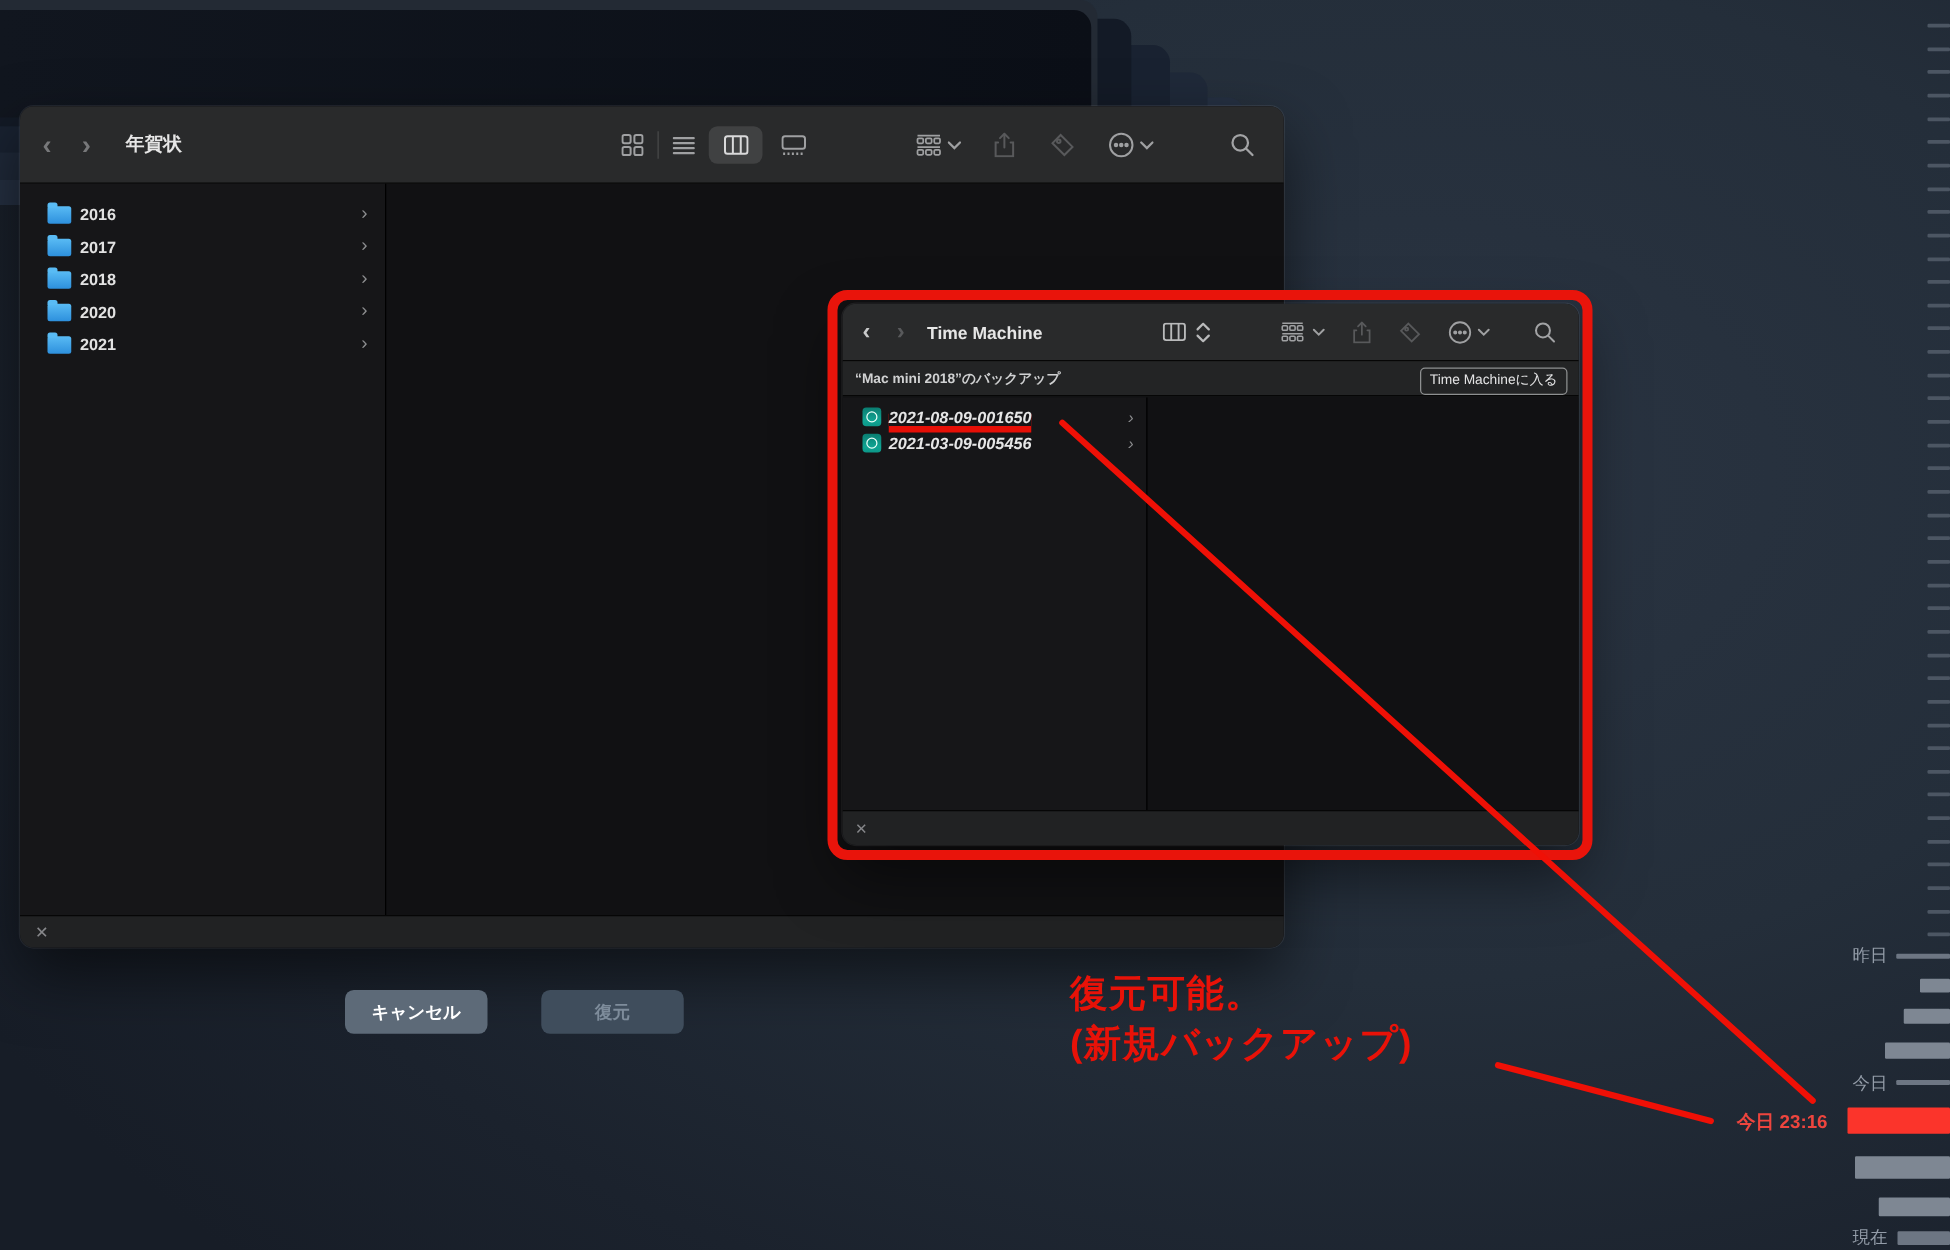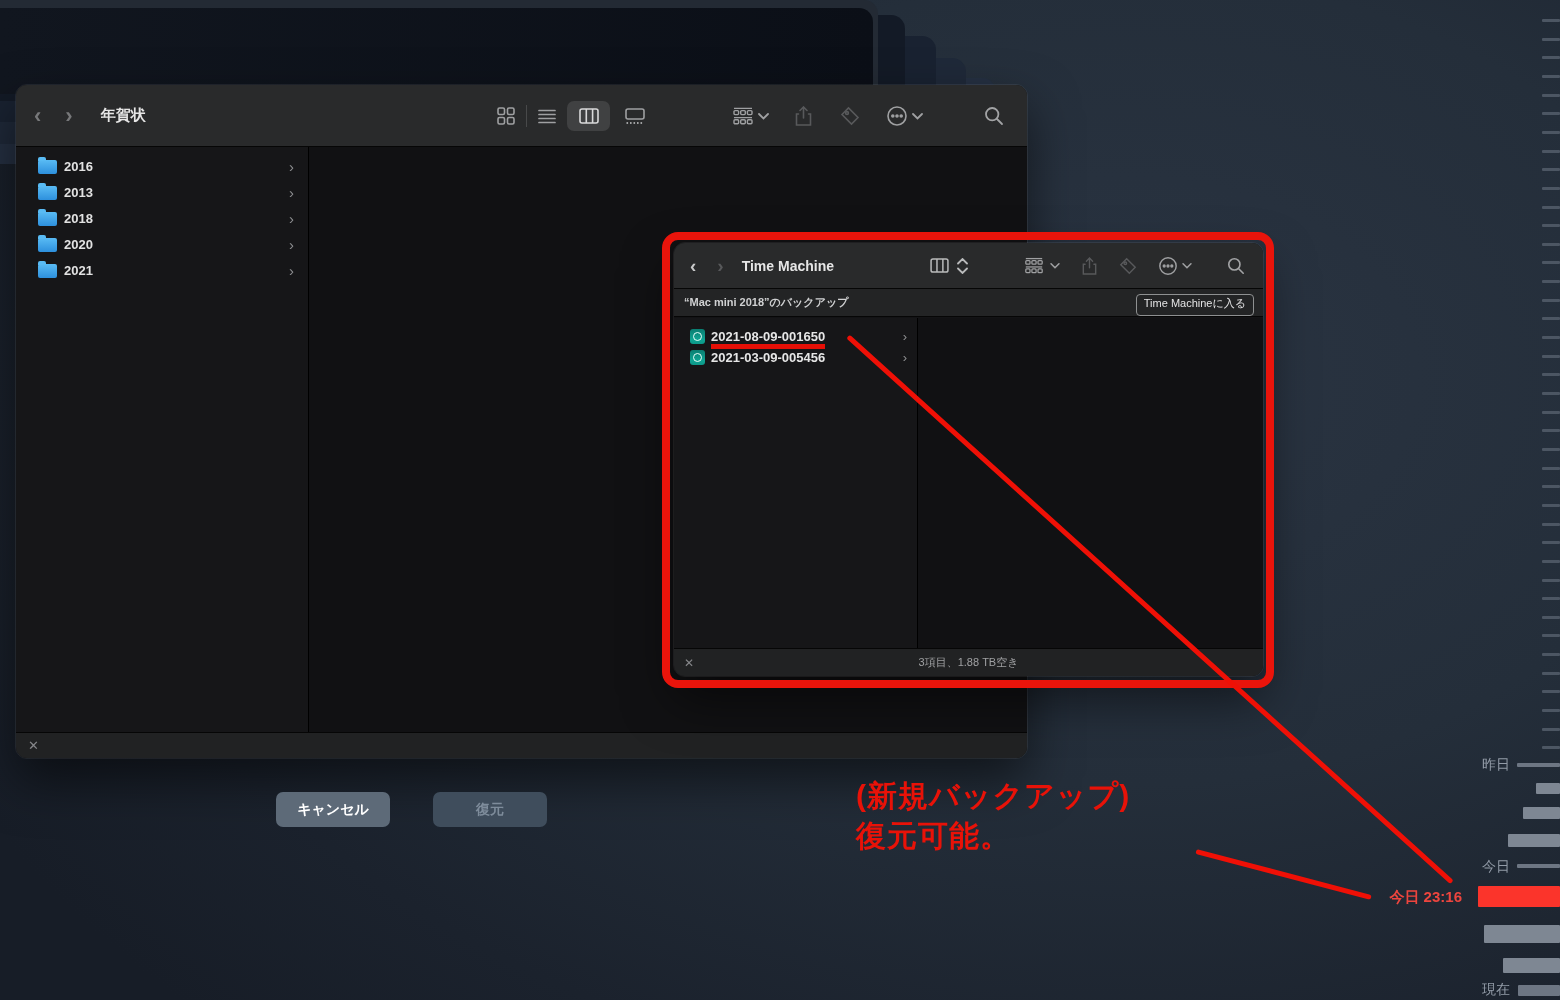--- a/index.html
+++ b/index.html
@@ -40,41 +40,41 @@
 
   svg.icon{display:block;}
   .chev-down{margin-left:4px;}
 
   
   #finder{left:16px;top:85px;width:1011px;height:673px;}
   #finder .toolbar{height:61px;padding:0 18px;}
   #finder .content{position:absolute;top:62px;bottom:25px;left:0;right:0;background:#111113;}
   #finder .pane-left{position:absolute;left:0;top:0;bottom:0;width:292px;background:#161618;}
   #finder .statusbar{height:25px;padding:0 12px;}
-  .folder-row{display:flex;align-items:center;height:26px;padding-left:22px;position:relative;}
+  .folder-row{display:flex;align-items:flex-end;height:26px;padding-left:22px;position:relative;}
   .folder-row .label{color:#e2e2e2;font-size:13px;margin-left:7px;font-weight:bold;}
   .folder-row .row-chev{position:absolute;right:14px;color:#8d8e90;font-size:15px;}
   .folder-icon{width:19px;height:14px;border-radius:2px;background:linear-gradient(180deg,#59bbf4 0%,#2d90dd 100%);position:relative;margin-top:2px;}
   .folder-icon::before{content:"";position:absolute;top:-3px;left:0;width:8px;height:4px;border-radius:2px 2px 0 0;background:#59bbf4;}
 
   
   .dlg-btn{position:absolute;width:114px;height:35px;border-radius:7px;display:flex;align-items:center;justify-content:center;font-size:14px;font-weight:bold;}
   #btn-cancel{left:276px;top:792px;background:#5d6a78;color:#fff;}
   #btn-restore{left:433px;top:792px;background:#3f4d5c;color:#7e8c9b;}
 
   
   #tmwin{left:674px;top:243px;width:589px;height:433px;}
   #tmwin .toolbar{height:45px;padding:0 16px;}
   #tmwin .pathbar{position:absolute;top:46px;left:0;right:0;height:28px;background:#232425;border-bottom:1px solid #060606;display:flex;align-items:center;padding:0 10px;box-sizing:border-box;}
   #tmwin .path-label{font-size:11px;font-weight:bold;color:#d0d1d2;}
   #tmwin .enter-btn{position:absolute;right:9px;top:5px;border:1px solid #8e9091;border-radius:4px;color:#e3e3e4;font-size:11px;padding:1px 7px 4px;background:transparent;}
   #tmwin .content{position:absolute;top:75px;bottom:27px;left:0;right:0;background:#111113;}
   #tmwin .pane-left{position:absolute;left:0;top:0;bottom:0;width:243px;background:#161618;padding-top:5px;}
   #tmwin .statusbar{height:27px;padding:0 10px;}
-  .backup-row{display:flex;align-items:flex-end;height:21px;padding-left:16px;position:relative;}
+  .backup-row{display:flex;align-items:center;height:21px;padding-left:16px;position:relative;font-style:italic;}
   .backup-row .label{color:#e6e6e6;font-size:13px;margin-left:6px;font-weight:bold;}
   .backup-row .row-chev{position:absolute;right:10px;color:#8d8e90;font-size:13px;}
   .backup-row .label.underlined{box-shadow:0 5px 0 0 #e60f06;}
   .tmdisk-icon{width:15px;height:15px;border-radius:3px;background:linear-gradient(180deg,#0a7d71 0%,#10a493 70%,#0c9788 100%);position:relative;flex:none;}
   .tmdisk-icon::before{content:"";position:absolute;left:3px;top:3px;width:7px;height:7px;border:1.5px solid #eafff9;border-radius:50%;}
 
   
   #tm-red-border{left:662px;top:232px;width:596px;height:440px;border:8px solid #e9140b;border-radius:16px;pointer-events:none;}
   .red-line{position:absolute;height:5px;background:#ef1006;border-radius:3px;transform-origin:0 50%;}
   #red-line-a{left:848px;top:334px;width:814px;transform:rotate(42.1deg);}
@@ -254,21 +254,21 @@
       <div class="pane-left">
         <div id="folder-list" style="padding-top:6px;">
     <div class="folder-row">
       <span class="folder-icon"></span>
       <span class="label">2016</span>
       <span class="row-chev">›</span>
     </div>
 
     <div class="folder-row">
       <span class="folder-icon"></span>
-      <span class="label">2013</span>
+      <span class="label">2017</span>
       <span class="row-chev">›</span>
     </div>
 
     <div class="folder-row">
       <span class="folder-icon"></span>
       <span class="label">2018</span>
       <span class="row-chev">›</span>
     </div>
 
     <div class="folder-row">
@@ -384,25 +384,24 @@
       <span class="tmdisk-icon"></span>
       <span class="label">2021-03-09-005456</span>
       <span class="row-chev">›</span>
     </div>
   </div>
       <div class="col-divider" style="left:243px;"></div>
     </div>
 
     <div class="statusbar">
       <span class="status-x" style="font-size:12px;">✕</span>
-      <span class="status-text">3項目、1.88 TB空き</span>
     </div>
   </div>
 
   <div class="abs" id="tm-red-border"></div>
   <div class="red-line" id="red-line-a"></div>
   <div class="red-line" id="red-line-b"></div>
   <div class="abs" id="annotation">
+    <div>復元可能。</div>
     <div>(新規バックアップ)</div>
-    <div>復元可能。</div>
   </div>
 
 </div>
 
 </body></html>

